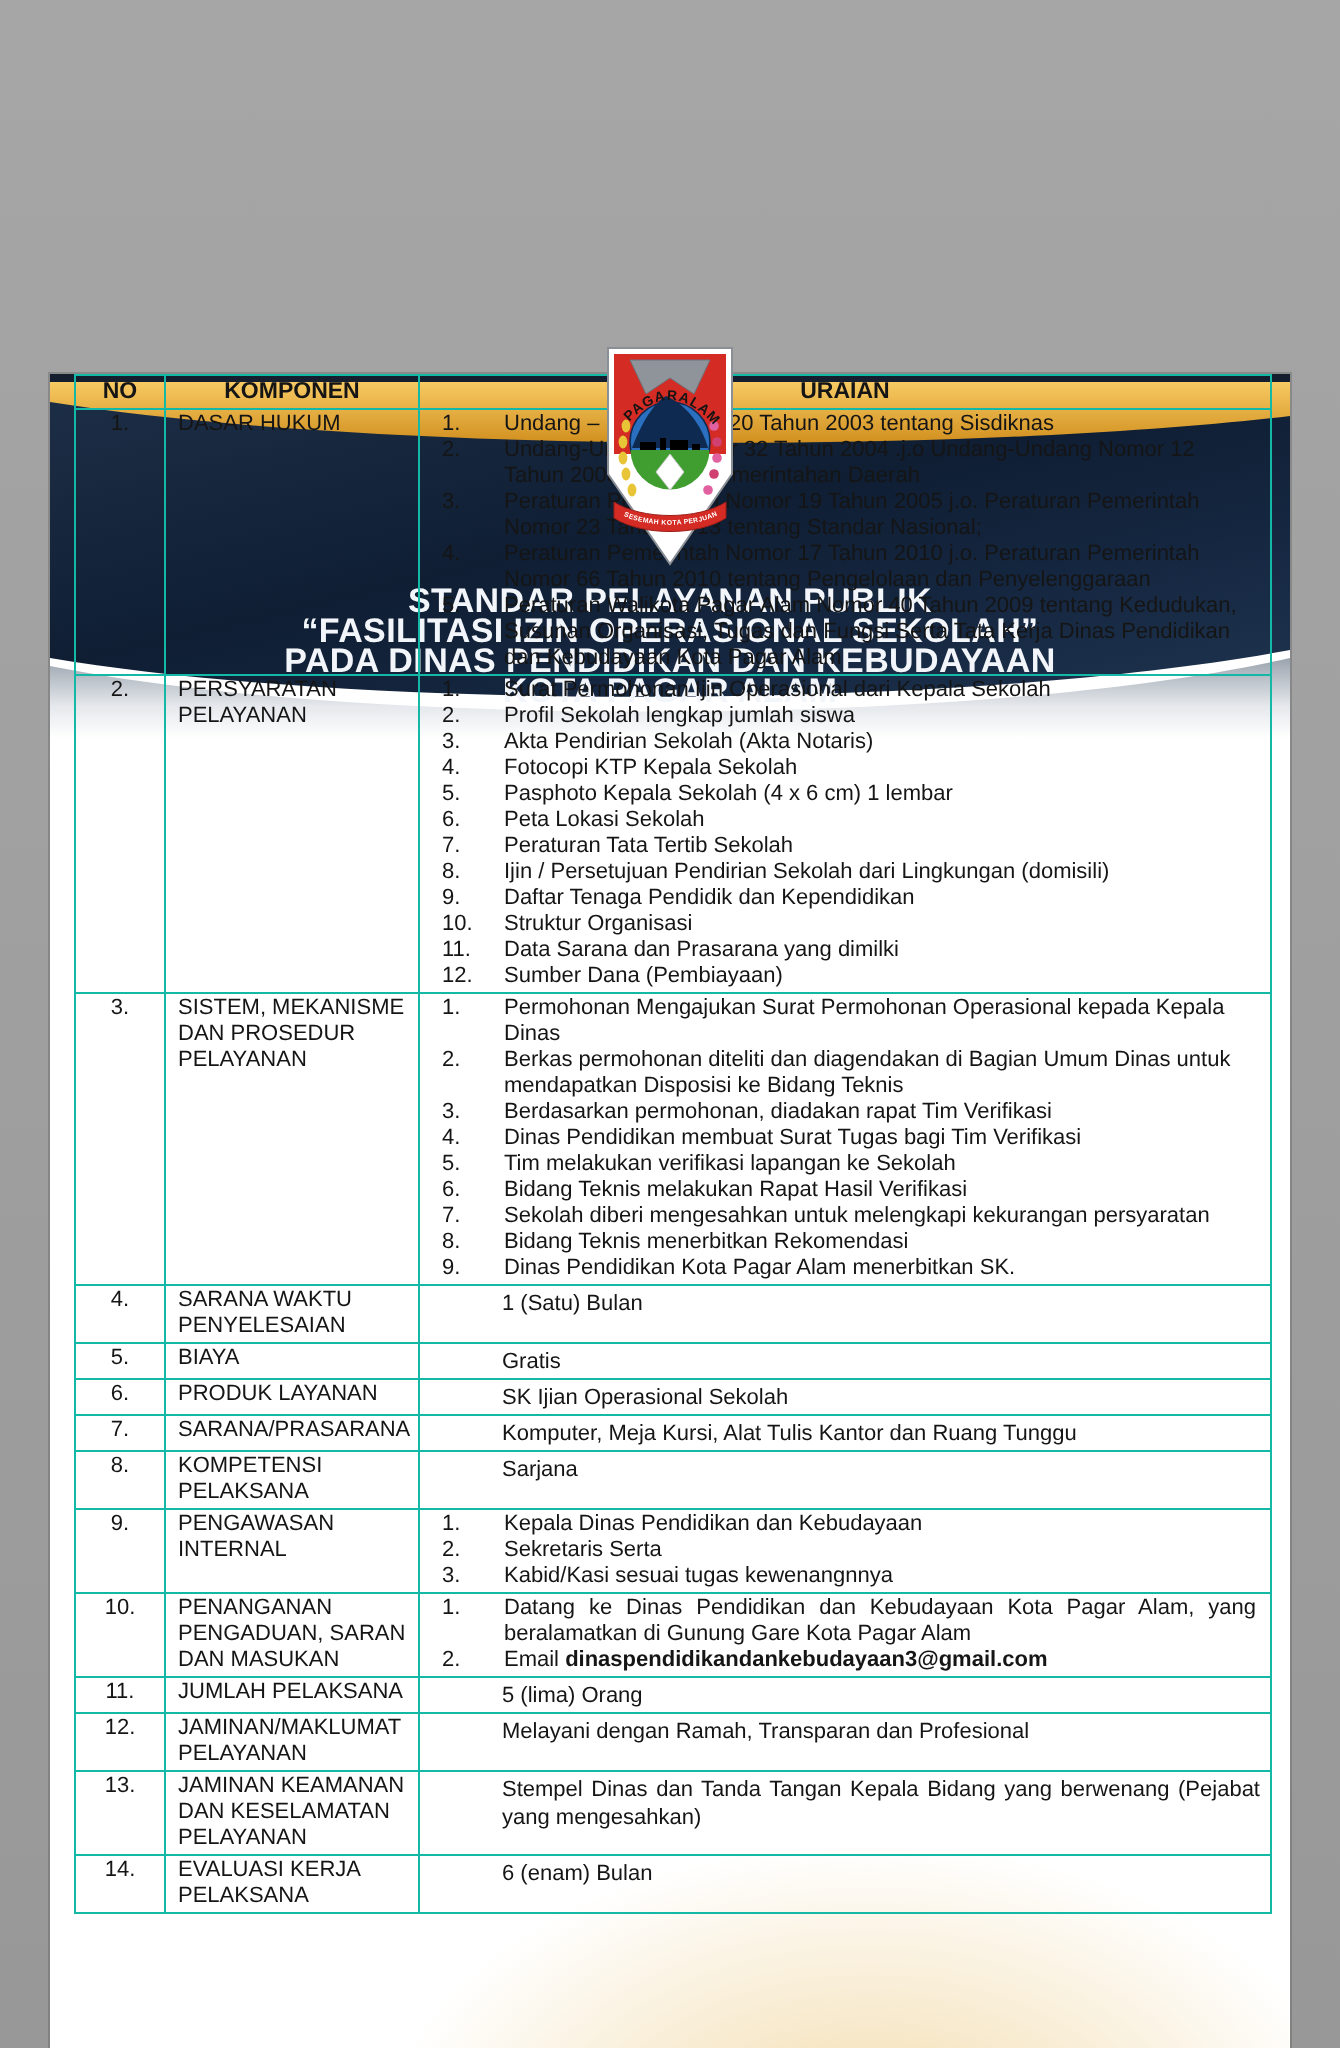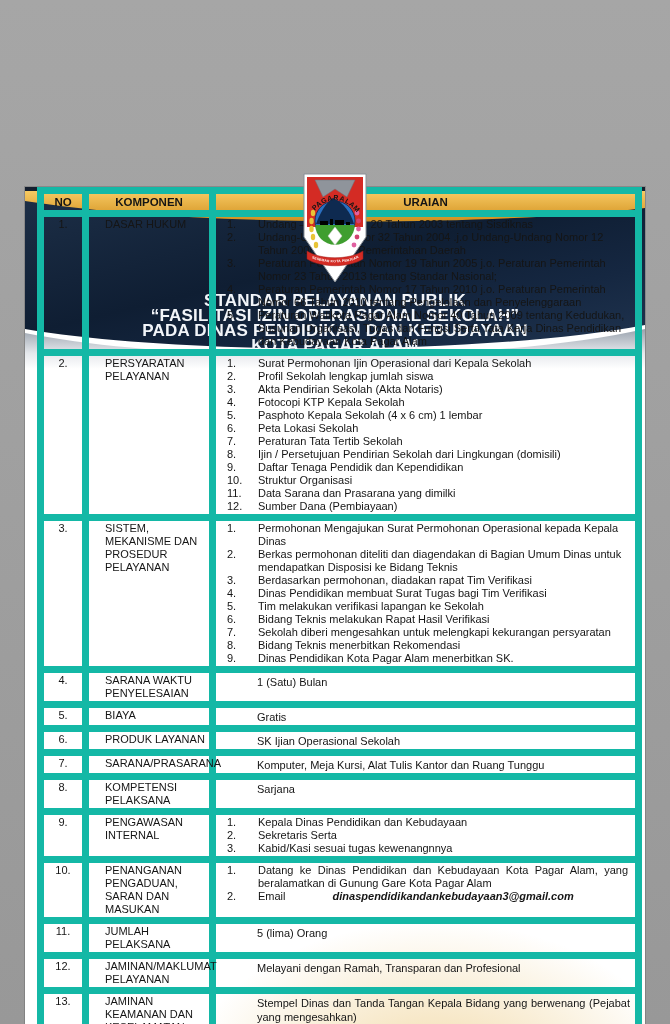--- a/index.html
+++ b/index.html
@@ -29,34 +29,34 @@
     pointer-events:none;
   }
   table.spp{
     position:relative;z-index:2;
     border-collapse:collapse;
     margin:187px 10px 0 12px;
     width:598px;
     font-size:11px;color:#151515;
     table-layout:fixed;
   }
-  .spp th,.spp td{border:7px solid #14b8a6;vertical-align:top;}
+  .spp th,.spp td{border:1px solid #14b8a6;vertical-align:top;}
   .spp th{font-size:11.5px;padding:2px 2px;text-align:center;background:transparent;}
   col.c-no{width:45px;}
   col.c-komp{width:127px;}
   col.c-ur{width:426px;}
   td.no{text-align:center;padding:1px 2px;line-height:13px;}
-  td.komp{padding:1px 3px 1px 16px;line-height:13px;}
+  td.komp{padding:1px 3px 1px 6px;line-height:13px;}
   td.ur{padding:1px 5px 1px 6px;line-height:13px;}
   .single{line-height:14px;padding-top:1px;margin-left:35px;}
   .li{display:flex;}
   .li .num{flex:0 0 31px;padding-left:5px;}
   .li .txt{flex:1;padding-right:2px;}
   .txt.justify,.single.justify{text-align:justify;}
-  .email{font-weight:bold;font-style:italic;margin-left:44px;}
+  .email{font-weight:bold;}
 </style>
 </head>
 <body>
 
 <div class="page">
 
   <svg class="banner" viewBox="0 0 620 182" preserveAspectRatio="none" aria-hidden="true">
     <defs>
       <linearGradient id="gTop" x1="0" y1="0" x2="0" y2="1">
         <stop offset="0" stop-color="#f7ca63"></stop>

